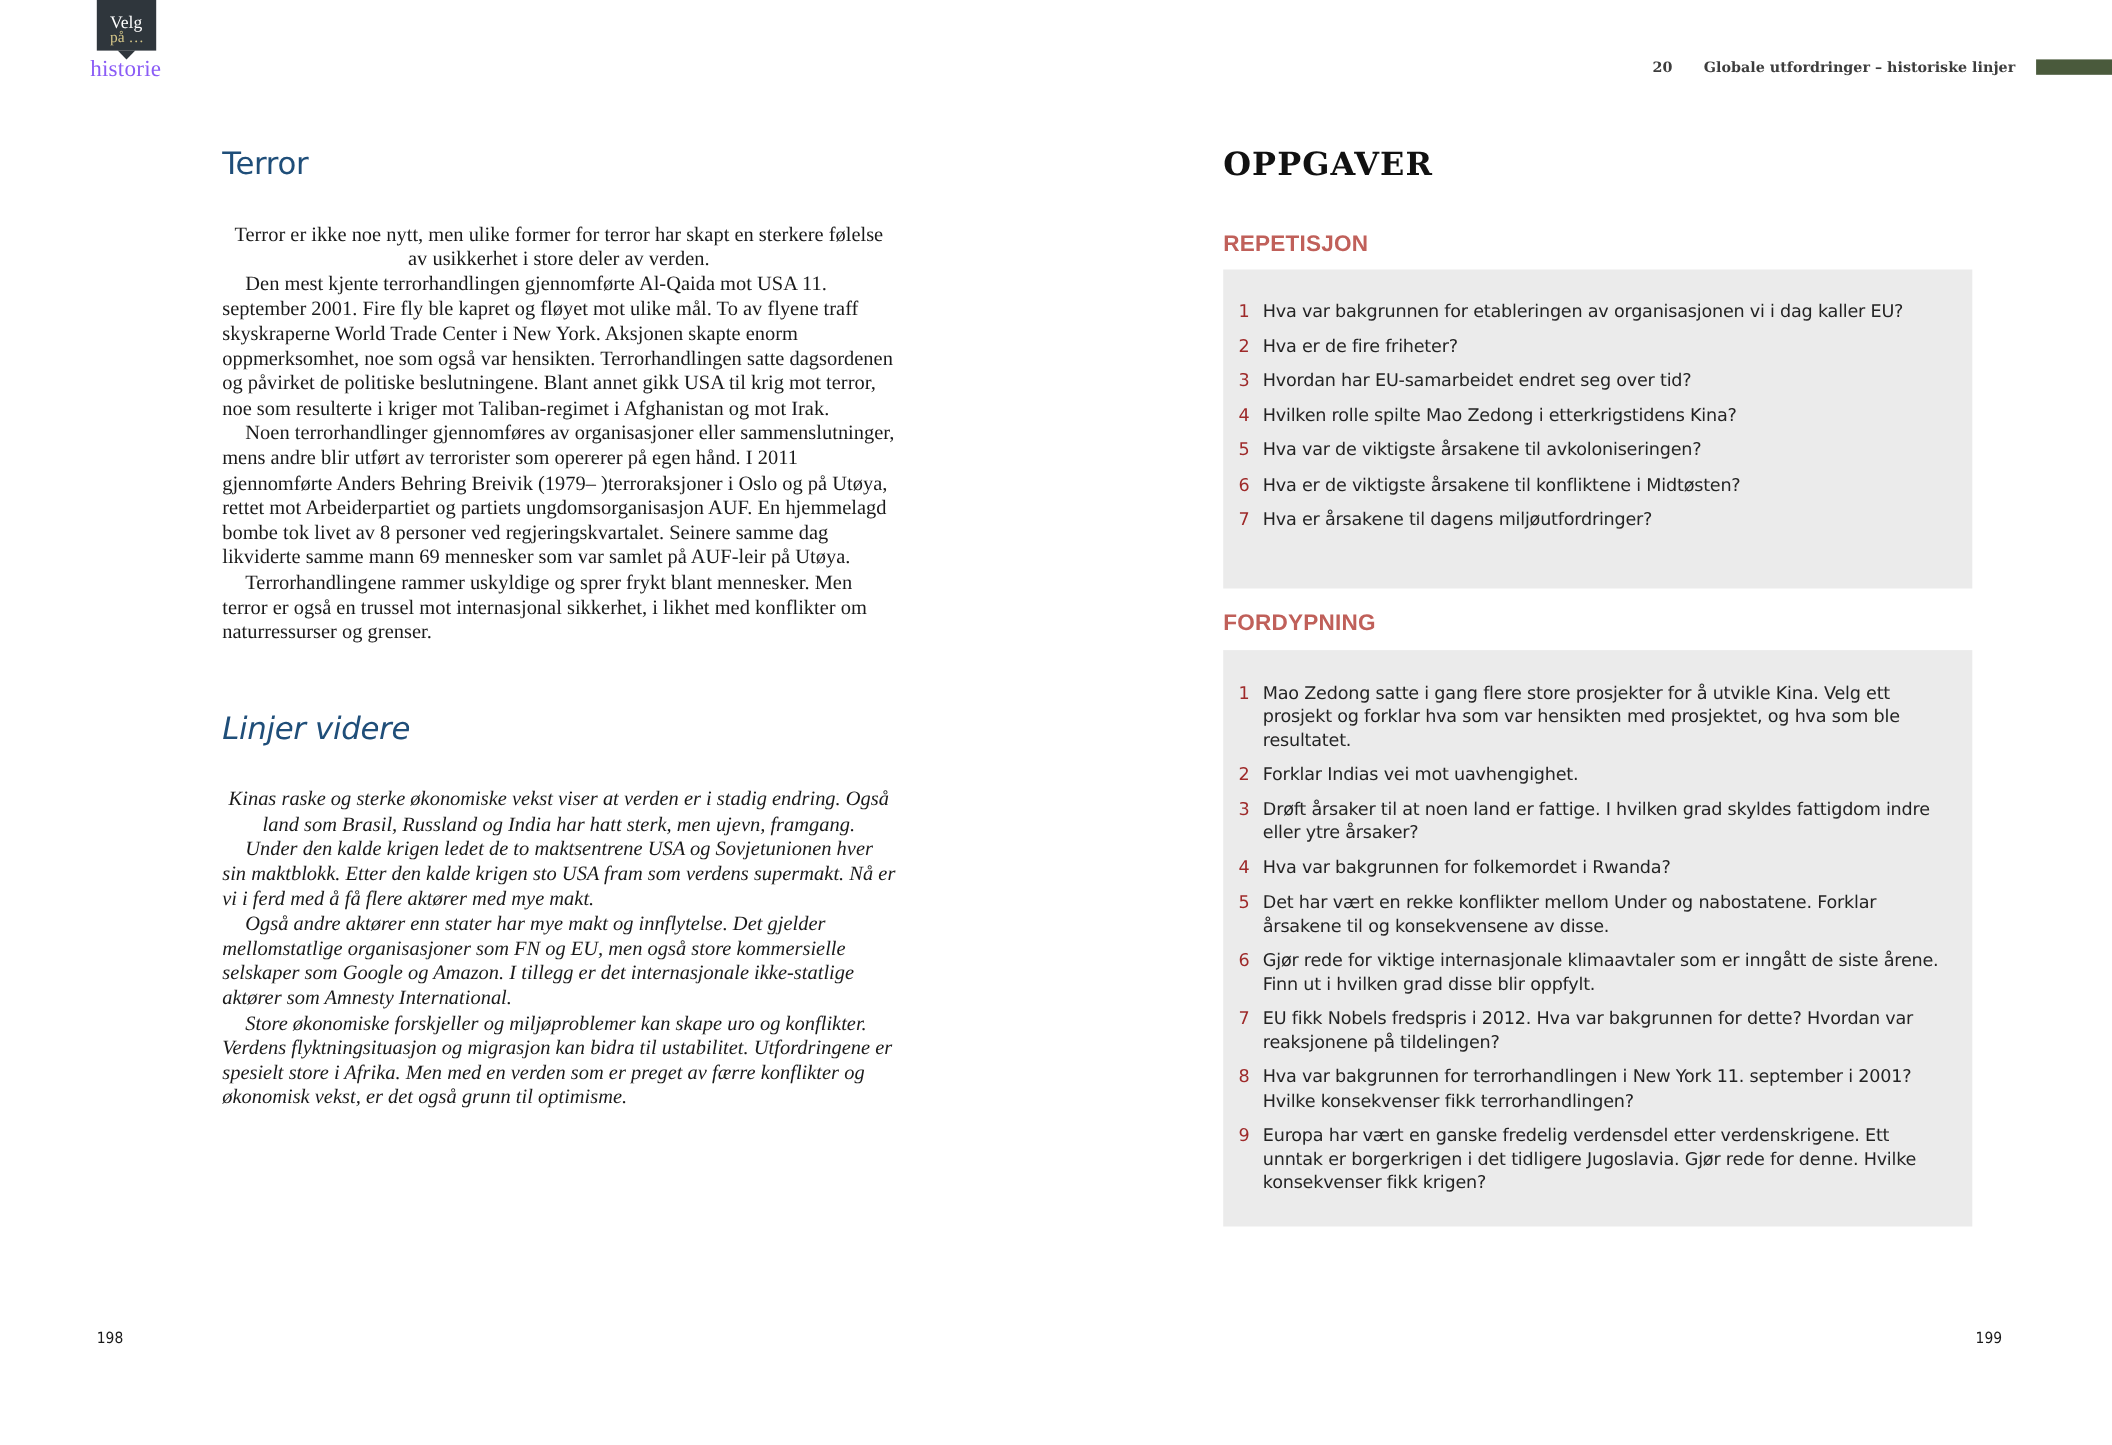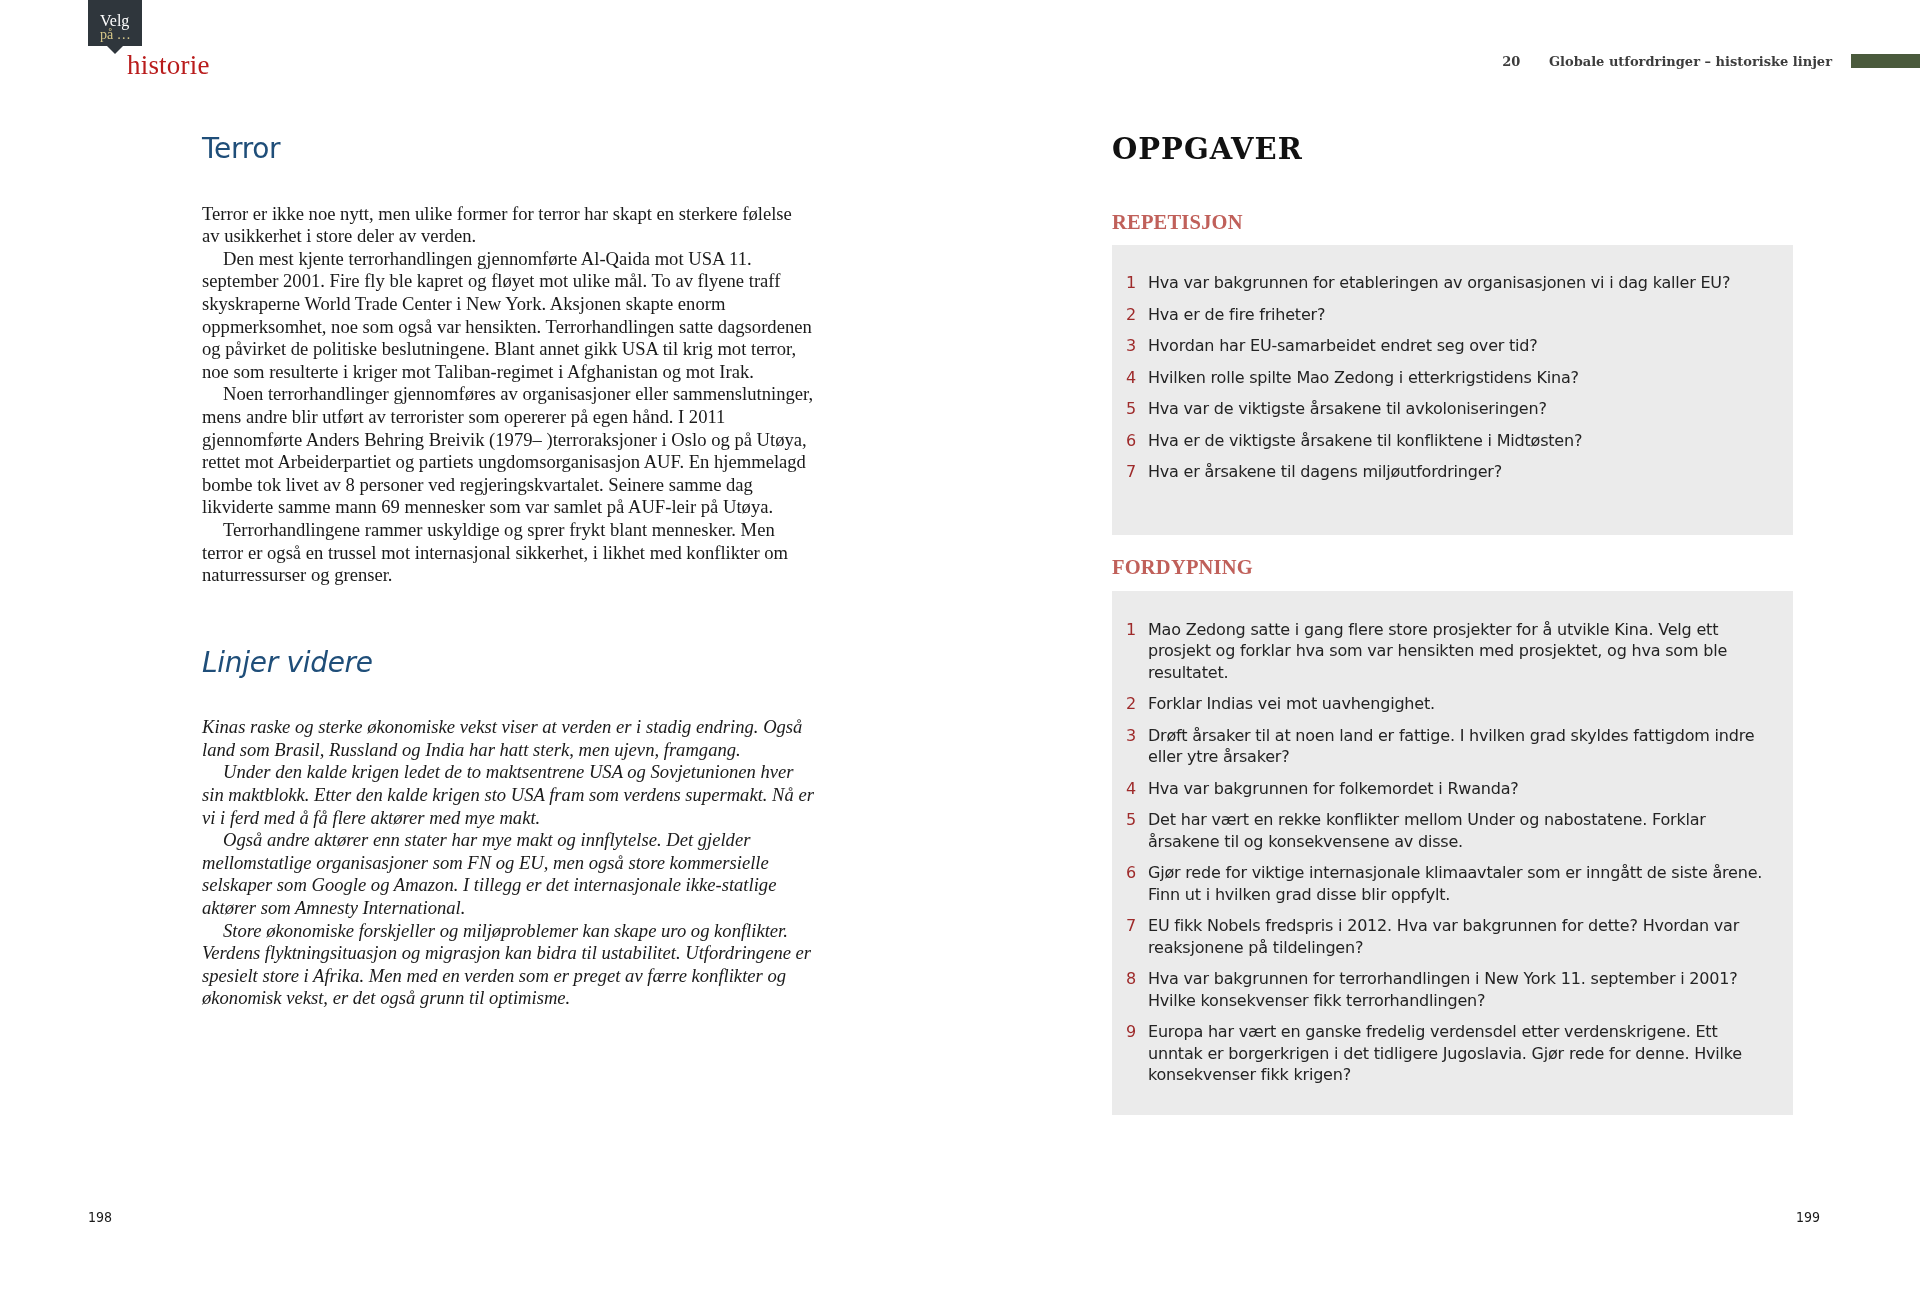--- a/index.html
+++ b/index.html
@@ -5,41 +5,41 @@
   html, body { margin: 0; padding: 0; background: #ffffff; }
   body { width: 1920px; height: 1314px; position: relative; overflow: hidden; color: #1a1a1a; }
 
   
   .logo { position: absolute; left: 82px; top: 0; width: 120px; height: 80px; }
   .logo-box { position: absolute; left: 6px; top: 0; width: 54px; height: 46px; background: #2f363c; }
   .logo-notch { position: absolute; left: 25px; top: 46px; width: 0; height: 0;
     border-left: 8px solid transparent; border-right: 8px solid transparent; border-top: 8px solid #2f363c; }
   .logo-rett { position: absolute; left: 12px; top: 13px; font-family: "Liberation Serif", serif; font-size: 16px; color: #ffffff; line-height: 1; }
   .logo-pa { position: absolute; left: 12px; top: 28px; font-family: "Liberation Serif", serif; font-size: 14px; color: #d8c98a; line-height: 1; }
-  .logo-historie { position: absolute; left: 0; top: 52px; font-family: "Liberation Serif", serif; font-size: 27px; color: #b91c1c; line-height: 1; letter-spacing: 0.2px; margin-left: 45px; }
+  .logo-historie { position: absolute; left: 0; top: 52px; font-family: "Liberation Serif", serif; font-size: 21px; color: #8b5cf6; line-height: 1; letter-spacing: 0.2px; }
 
   
   .running-header { position: absolute; right: 88px; top: 54px; font-family: "DejaVu Serif", serif; font-weight: bold; font-size: 13px; color: #3d3d3d; }
   .running-header .chapter-num { margin-right: 24px; }
   .header-bar { position: absolute; left: 1851px; top: 54px; width: 69px; height: 14px; background: #4a5a3c; }
 
   
   .left-col { position: absolute; left: 202px; top: 132px; width: 612px; }
   .section-heading { font-family: "DejaVu Sans", sans-serif; font-weight: normal; color: #1f4e79; font-size: 28px; margin: 0; line-height: 1.2; letter-spacing: -0.3px; }
   .body-text { font-family: "Liberation Serif", serif; font-size: 18.6px; line-height: 22.6px; color: #1a1a1a; margin: 0; }
   .body-text p { margin: 0; text-indent: 21px; }
-  .body-text p:first-child { text-indent: 0; }
+  .body-text p:first-child { text-indent: 0; text-align: center; }
   .sec-terror .body-text { margin-top: 37px; }
   .sec-linjer { margin-top: 59px; font-style: italic; }
   .sec-linjer .body-text { margin-top: 37px; }
 
   
   .right-col { position: absolute; left: 1112px; top: 134px; width: 681px; }
   .oppgaver-title { font-family: "DejaVu Serif", serif; font-weight: bold; font-size: 29px; letter-spacing: 1px; color: #111111; margin: 0; line-height: 1.1; }
-  .sub-heading { font-family: Liberation Serif, serif; font-weight: bold; font-size: 20.5px; color: #c0605a; margin: 0; line-height: 1; letter-spacing: 0.2px; }
+  .sub-heading { font-family: Liberation Sans, sans-serif; font-weight: bold; font-size: 20.5px; color: #c0605a; margin: 0; line-height: 1; letter-spacing: 0.2px; }
   .sub-repetisjon { margin-top: 46px; }
   .sub-fordypning { margin-top: 0; }
   .qbox { background: #ebebeb; padding: 26px 20px 26px 14px; box-sizing: border-box; }
   .qbox.rep { margin-top: 13px; height: 290px; padding-top: 27px; }
   .qbox.ford { margin-top: 13px; height: 524px; padding-top: 28px; }
   .spacer-rep { height: 22px; }
   .qitem { display: flex; font-family: "DejaVu Sans", sans-serif; font-size: 16px; line-height: 21.5px; color: #232323; margin-bottom: 10px; }
   .qnum { flex: 0 0 22px; color: #9e2a2a; font-weight: normal; }
   .qtext { flex: 1; letter-spacing: -0.2px; }
 

